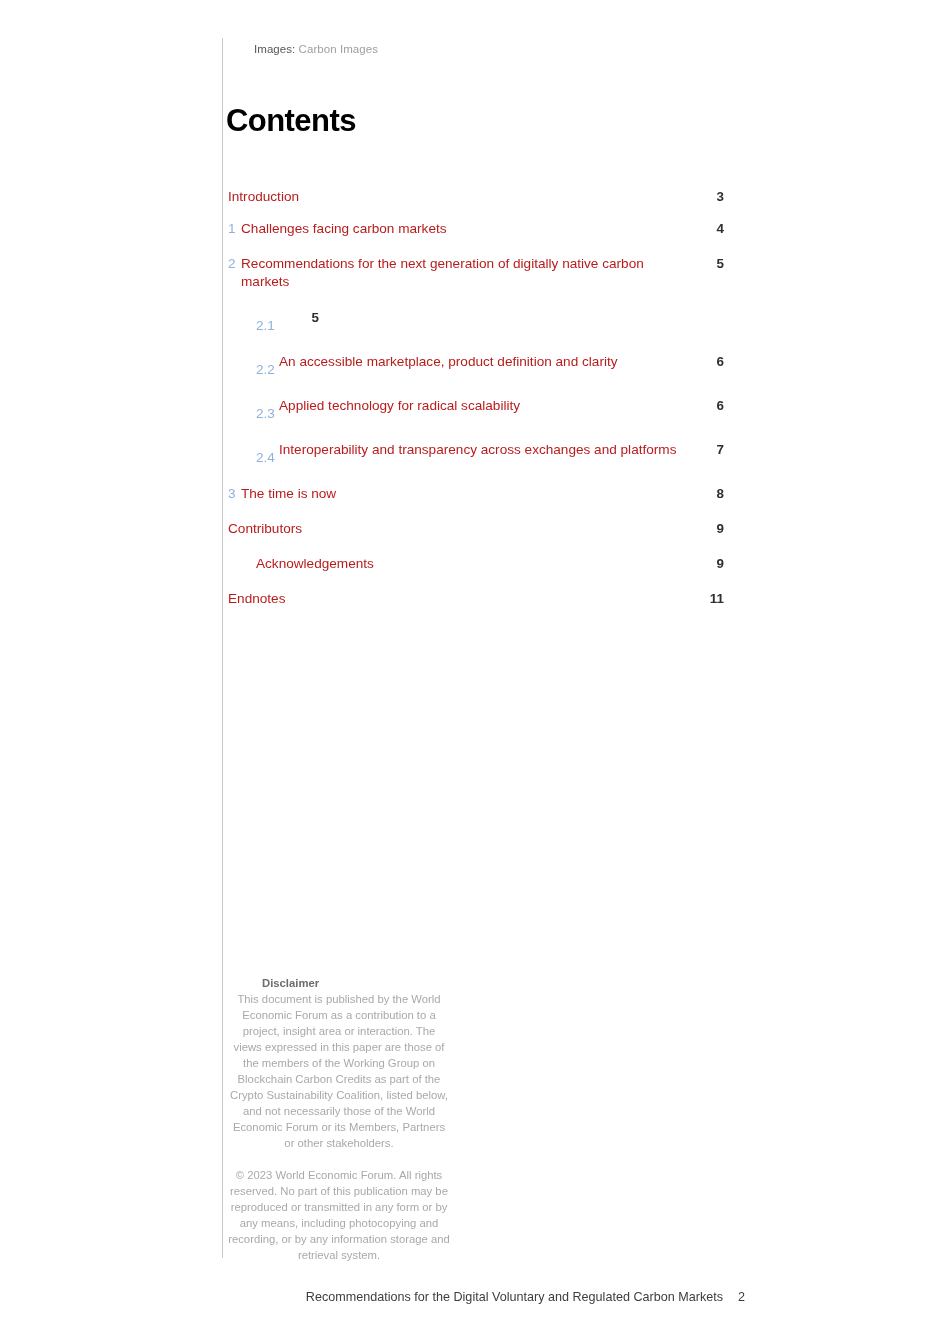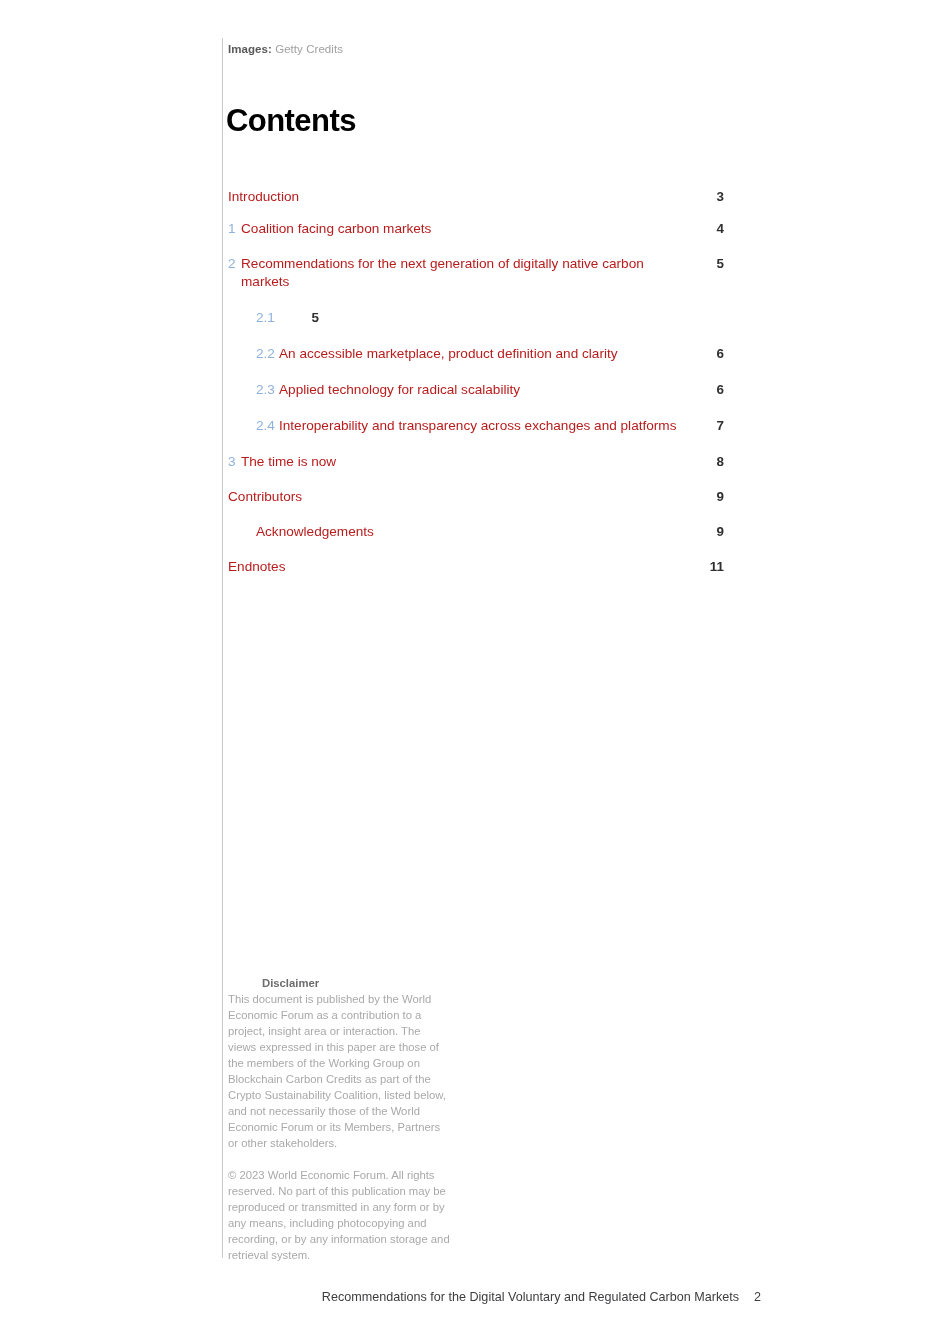--- a/index.html
+++ b/index.html
@@ -38,22 +38,23 @@
   .credit {
     position: absolute;
     left: 228px;
     top: 42px;
     font-size: 11.5px;
     line-height: 15px;
     letter-spacing: 0.005em;
     white-space: nowrap;
   }
   .credit .credit-label {
-    font-weight: 700;
+    font-weight: 400;
     color: #58585a;
+    margin-left: 26px;
   }
   .credit .credit-value {
     font-weight: 400;
     color: #a0a0a2;
   }
 
   
   .page-title {
     position: absolute;
     left: 226px;
@@ -107,21 +108,21 @@
   
   .lvl1 .toc-num { width: 13px; }
   .lvl1 .toc-label { padding-left: 0px; }
 
   
   .lvl1.nonum .toc-num { width: 0px; }
   .lvl1.nonum .toc-label { padding-left: 0px; }
 
   
   .lvl2 { padding-left: 28px; }
-  .lvl2 .toc-num { width: 23px; }
+  .lvl2 .toc-num { width: 23px; margin-top: 8px; }
 
   
   .lvl2.nonum { padding-left: 28px; }
   .lvl2.nonum .toc-num { width: 0px; }
 
   
   .gap-lg { margin-bottom: 17px; }
   .gap-xl { margin-bottom: 18px; }
 
   
@@ -136,33 +137,33 @@
   }
   .disclaimer-title {
     font-weight: 700;
     color: #6d6d70;
     font-size: 11.3px;
     line-height: 16px;
     padding-left: 34px;
   }
   .disclaimer p {
     margin: 0;
+    text-align: center;
   }
   .disclaimer .para-gap {
     margin-top: 16px;
   }
 
   
   .footer {
     position: absolute;
     left: 0;
     top: 1288px;
     width: 792px;
     height: 18px;
-    padding-left: 16px;
   }
   .footer-title {
     position: absolute;
     right: 69px;
     top: 0;
     font-size: 12.6px;
     line-height: 18px;
     color: #3d3d40;
     white-space: nowrap;
   }
@@ -178,36 +179,36 @@
 </style>
 </head>
 <body>
 
 <div class="page">
 
   <div class="left-rule"></div>
 
   <div class="credit">
     <span class="credit-label">Images:</span>
-    <span class="credit-value">Getty Credits</span>
+    <span class="credit-value">Carbon Images</span>
   </div>
 
   <div class="page-title">Contents</div>
 
   <div class="toc">
 
     <div class="toc-row lvl1 nonum">
       <span class="toc-num"></span>
       <span class="toc-label">Introduction</span>
       <span class="toc-page">3</span>
     </div>
 
     <div class="toc-row lvl1 gap-lg">
       <span class="toc-num">1</span>
-      <span class="toc-label">Coalition facing carbon markets</span>
+      <span class="toc-label">Challenges facing carbon markets</span>
       <span class="toc-page">4</span>
     </div>
 
     <div class="toc-row lvl1 gap-xl">
       <span class="toc-num">2</span>
       <span class="toc-label">Recommendations for the next generation of digitally native carbon markets</span>
       <span class="toc-page">5</span>
     </div>
 
     <div class="toc-row lvl2 gap-xl">

